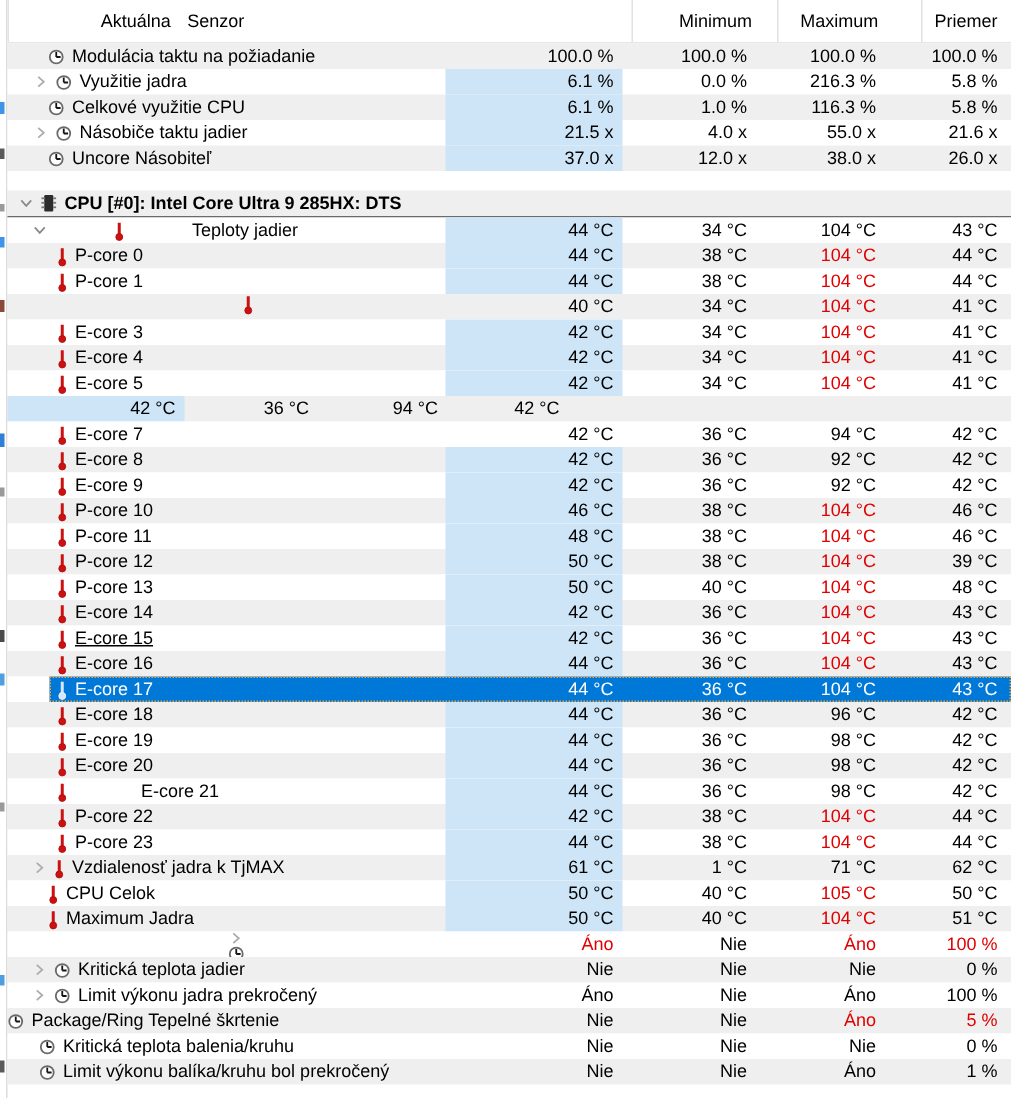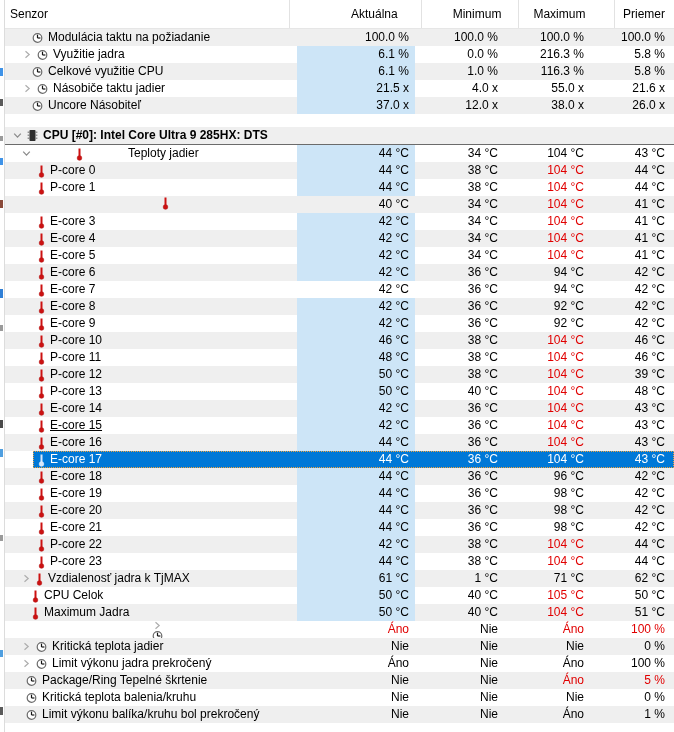--- a/index.html
+++ b/index.html
@@ -61,22 +61,22 @@
       <div class="frag" style="top: 325px; height: 6px; background: rgb(154, 154, 154);"></div>
       <div class="frag" style="top: 420px; height: 8px; background: rgb(74, 74, 74);"></div>
       <div class="frag" style="top: 449px; height: 8px; background: rgb(79, 159, 224);"></div>
       <div class="frag" style="top: 535px; height: 6px; background: rgb(154, 154, 154);"></div>
       <div class="frag" style="top: 650px; height: 7px; background: rgb(79, 159, 224);"></div>
       <div class="frag" style="top: 707px; height: 8px; background: rgb(90, 90, 90);"></div>
     </div>
 
   <div class="tbl">
     <div class="hdr">
+      <div class="hc hc-val hc-akt">Aktuálna</div>
       <div class="hc hc-senzor">Senzor</div>
-      <div class="hc hc-val hc-akt">Aktuálna</div>
       <div class="hc hc-val hc-min">Minimum</div>
       <div class="hc hc-val hc-max">Maximum</div>
       <div class="hc hc-val hc-prm">Priemer</div>
     </div>
     <div id="body">
         <div class="row zebra">
           <div class="cell c0" style="padding-left: 27px;">
             <span class="ric">
               <svg width="11" height="12" viewBox="0 0 11 12">
                 <circle cx="5.5" cy="6" r="4.3" fill="#ffffff" stroke="#6a6a6a" stroke-width="1.2"></circle>
@@ -291,29 +291,20 @@
               </svg>
             </span>
             <span class="lbl">E-core 5</span>
           </div>
           <div class="cell cv ca hl">42 °C</div>
           <div class="cell cv cm">34 °C</div>
           <div class="cell cv cx red">104 °C</div>
           <div class="cell cv cp">41 °C</div>
         </div>
         <div class="row zebra">
-          <div class="cell c0" style="padding-left: 33px;">
-            <span class="ric">
-              <svg width="7" height="14" viewBox="0 0 7 14">
-                <line x1="3.5" y1="1.5" x2="3.5" y2="9.5" stroke="#cc1111" stroke-width="2"></line>
-                <circle cx="3.5" cy="11" r="2.3" fill="#cc1111" stroke="#b30f0f" stroke-width="0.6"></circle>
-              </svg>
-            </span>
-            <span class="lbl">E-core 6</span>
-          </div>
           <div class="cell cv ca hl">42 °C</div>
           <div class="cell cv cm">36 °C</div>
           <div class="cell cv cx">94 °C</div>
           <div class="cell cv cp">42 °C</div>
         </div>
         <div class="row">
           <div class="cell c0" style="padding-left: 33px;">
             <span class="ric">
               <svg width="7" height="14" viewBox="0 0 7 14">
                 <line x1="3.5" y1="1.5" x2="3.5" y2="9.5" stroke="#cc1111" stroke-width="2"></line>
@@ -517,21 +508,21 @@
               </svg>
             </span>
             <span class="lbl">E-core 20</span>
           </div>
           <div class="cell cv ca hl">44 °C</div>
           <div class="cell cv cm">36 °C</div>
           <div class="cell cv cx">98 °C</div>
           <div class="cell cv cp">42 °C</div>
         </div>
         <div class="row">
-          <div class="cell c0" style="padding-left: 33px;">
+          <div class="cell c0" style="padding-left: 33px; gap: 44px;">
             <span class="ric">
               <svg width="7" height="14" viewBox="0 0 7 14">
                 <line x1="3.5" y1="1.5" x2="3.5" y2="9.5" stroke="#cc1111" stroke-width="2"></line>
                 <circle cx="3.5" cy="11" r="2.3" fill="#cc1111" stroke="#b30f0f" stroke-width="0.6"></circle>
               </svg>
             </span>
             <span class="lbl">E-core 21</span>
           </div>
           <div class="cell cv ca hl">44 °C</div>
           <div class="cell cv cm">36 °C</div>
@@ -675,21 +666,21 @@
               </svg>
             </span>
             <span class="lbl">Limit výkonu jadra prekročený</span>
           </div>
           <div class="cell cv ca">Áno</div>
           <div class="cell cv cm">Nie</div>
           <div class="cell cv cx">Áno</div>
           <div class="cell cv cp">100 %</div>
         </div>
         <div class="row zebra">
-          <div class="cell c0" style="padding-left: 21px;">
+          <div class="cell c0" style="">
             <span class="ric">
               <svg width="11" height="12" viewBox="0 0 11 12">
                 <circle cx="5.5" cy="6" r="4.3" fill="#ffffff" stroke="#6a6a6a" stroke-width="1.2"></circle>
                 <line x1="5.5" y1="6" x2="5.5" y2="2.7" stroke="#141414" stroke-width="1.2"></line>
                 <line x1="5.5" y1="6" x2="8.4" y2="6" stroke="#141414" stroke-width="1.2"></line>
               </svg>
             </span>
             <span class="lbl">Package/Ring Tepelné škrtenie</span>
           </div>
           <div class="cell cv ca">Nie</div>

